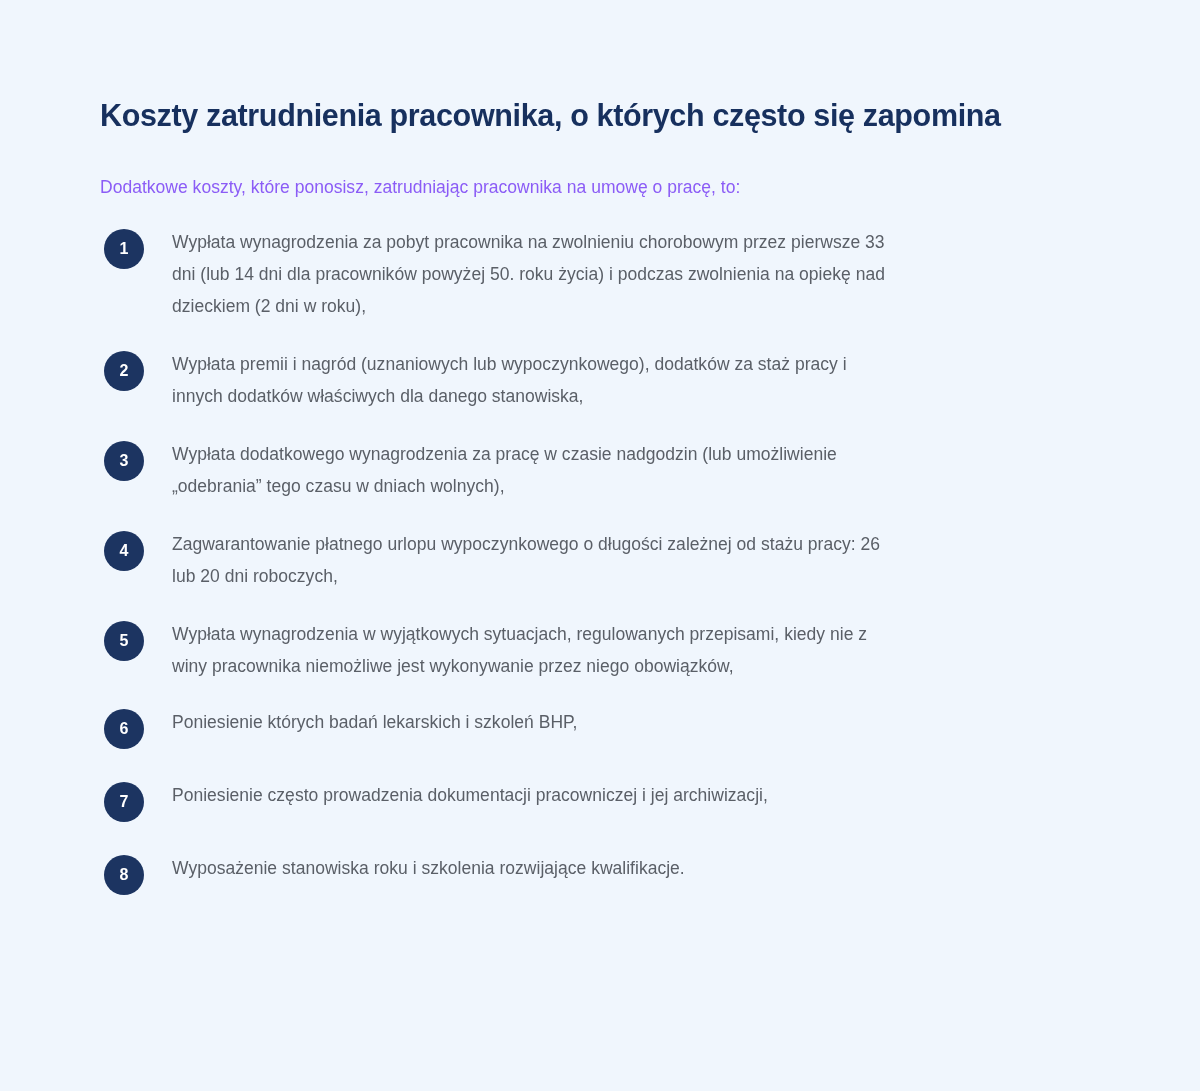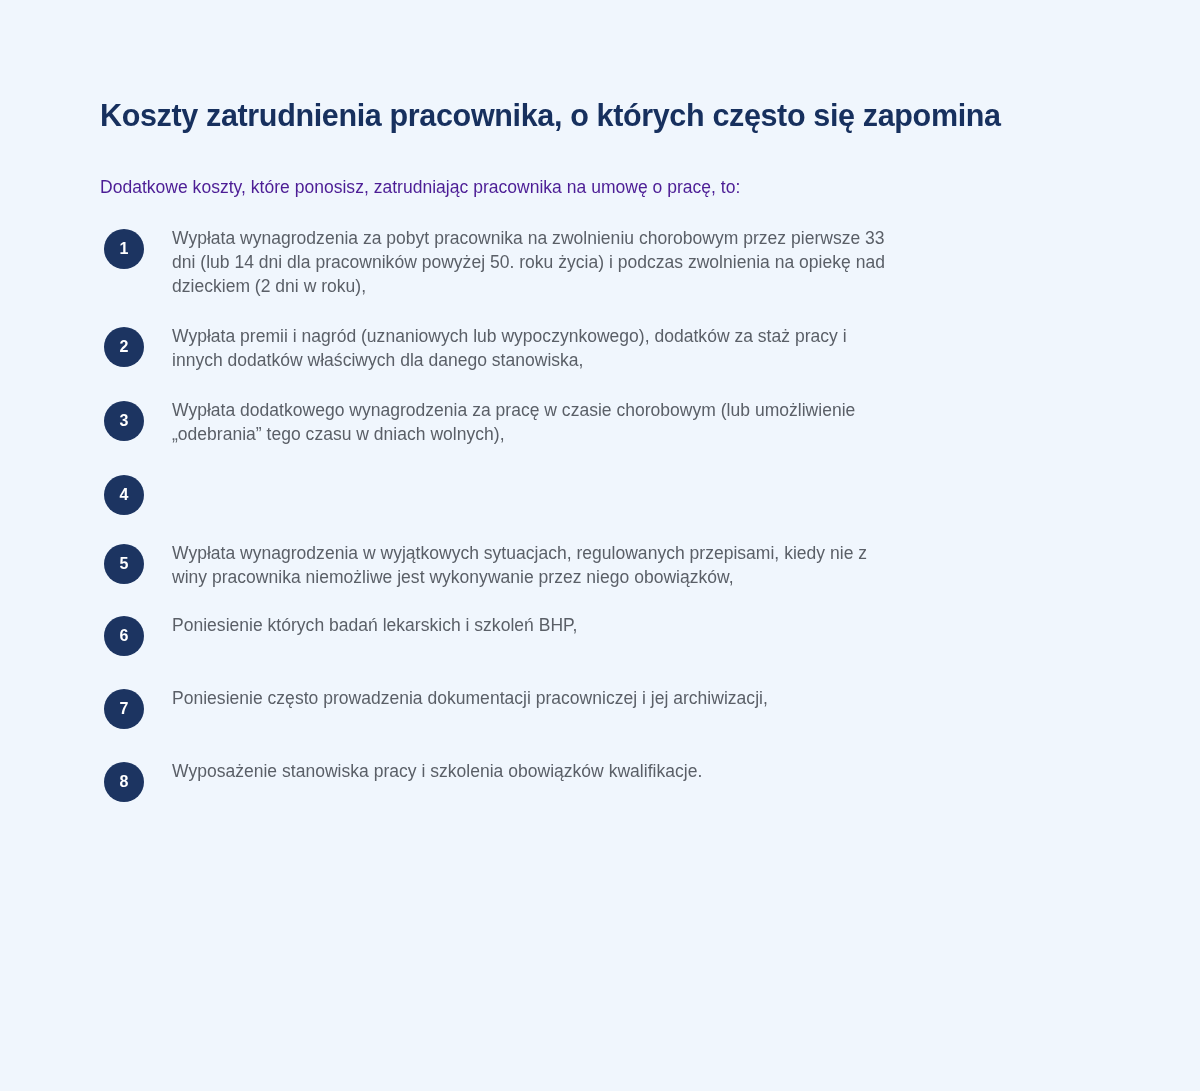--- a/index.html
+++ b/index.html
@@ -35,21 +35,21 @@
     line-height: 38px;
     color: #17305e;
     white-space: nowrap;
   }
 
   .intro {
     margin: 0;
     padding-top: 40px;
     font-size: 17.5px;
     line-height: 26px;
-    color: #4c1d95;
+    color: #8b5cf6;
     letter-spacing: 0.02px;
   }
 
   .cost-list {
     list-style: none;
     margin: 0;
     padding: 0;
     padding-top: 26px;
   }
 
@@ -79,21 +79,21 @@
     justify-content: center;
     margin-top: 3px;
     line-height: 1;
     letter-spacing: 0;
     user-select: none;
   }
 
   .item-text {
     padding-left: 28px;
     font-size: 17.5px;
-    line-height: 24px;
+    line-height: 32px;
     color: #5a5f67;
     letter-spacing: 0.02px;
     max-width: 930px;
   }
 
   
   .cost-item[data-index="1"] { margin-bottom: 26px; }
   .cost-item[data-index="2"] { margin-bottom: 26px; }
   .cost-item[data-index="3"] { margin-bottom: 26px; }
   .cost-item[data-index="4"] { margin-bottom: 26px; }
@@ -117,41 +117,42 @@
       <span class="item-text">Wypłata wynagrodzenia za pobyt pracownika na zwolnieniu chorobowym przez pierwsze 33 dni (lub 14 dni dla pracowników powyżej 50. roku życia) i podczas zwolnienia na opiekę nad dzieckiem (2 dni w roku),</span>
     </li>
 
     <li class="cost-item" data-index="2">
       <span class="badge">2</span>
       <span class="item-text">Wypłata premii i nagród (uznaniowych lub wypoczynkowego), dodatków za staż pracy i innych dodatków właściwych dla danego stanowiska,</span>
     </li>
 
     <li class="cost-item" data-index="3">
       <span class="badge">3</span>
-      <span class="item-text">Wypłata dodatkowego wynagrodzenia za pracę w czasie chorobowym (lub umożliwienie „odebrania” tego czasu w dniach wolnych),</span>
+      <span class="item-text">Wypłata dodatkowego wynagrodzenia za pracę w czasie nadgodzin (lub umożliwienie „odebrania” tego czasu w dniach wolnych),</span>
     </li>
 
     <li class="cost-item" data-index="4">
       <span class="badge">4</span>
+      <span class="item-text">Zagwarantowanie płatnego urlopu wypoczynkowego o długości zależnej od stażu pracy: 26 lub 20 dni roboczych,</span>
     </li>
 
     <li class="cost-item" data-index="5">
       <span class="badge">5</span>
       <span class="item-text">Wypłata wynagrodzenia w wyjątkowych sytuacjach, regulowanych przepisami, kiedy nie z winy pracownika niemożliwe jest wykonywanie przez niego obowiązków,</span>
     </li>
 
     <li class="cost-item" data-index="6">
       <span class="badge">6</span>
       <span class="item-text">Poniesienie których badań lekarskich i szkoleń BHP,</span>
     </li>
 
     <li class="cost-item" data-index="7">
       <span class="badge">7</span>
       <span class="item-text">Poniesienie często prowadzenia dokumentacji pracowniczej i jej archiwizacji,</span>
     </li>
 
     <li class="cost-item" data-index="8">
       <span class="badge">8</span>
-      <span class="item-text">Wyposażenie stanowiska pracy i szkolenia obowiązków kwalifikacje.</span>
+      <span class="item-text">Wyposażenie stanowiska roku i szkolenia rozwijające kwalifikacje.</span>
     </li>
 
   </ul>
 </div>
 
 </body></html>

